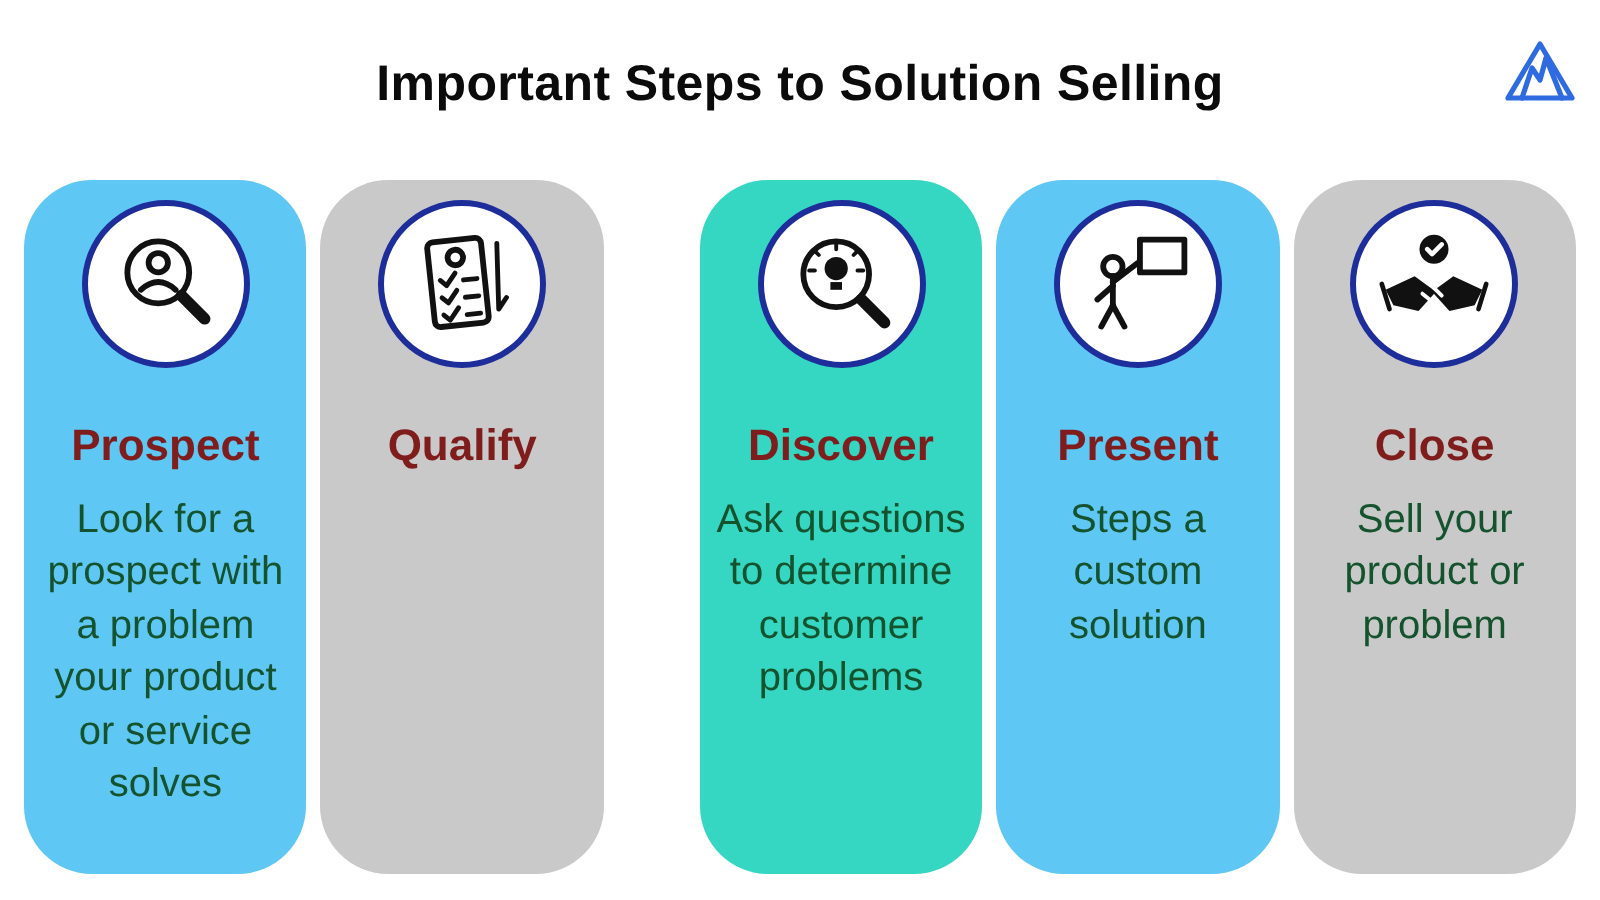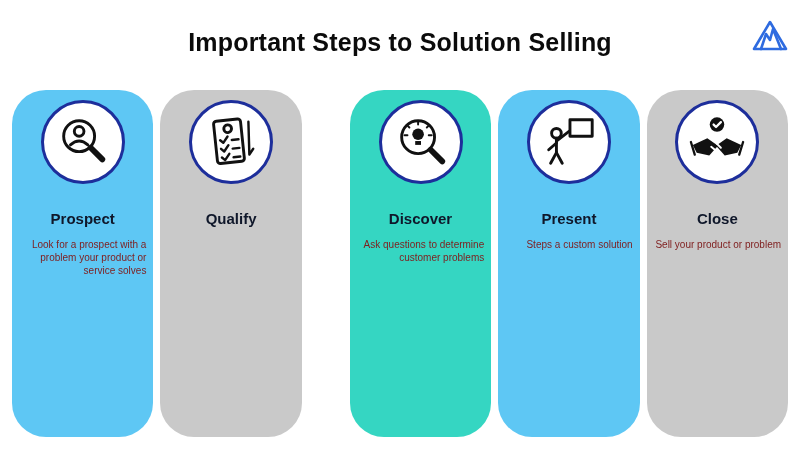--- a/index.html
+++ b/index.html
@@ -12,22 +12,22 @@
   .logo { position:absolute; top:8px; right:12px; width:36px; height:32px; }
 
   .columns { position:absolute; left:12px; right:12px; top:90px; bottom:13px; display:flex; gap:7px; }
   .col { flex:1; border-radius:34px; text-align:center; padding:10px 7px 0; }
   .icon-circle {
     width:84px; height:84px; border-radius:50%;
     background:#ffffff; border:3px solid #1D2E9B;
     margin:0 auto; display:flex; align-items:center; justify-content:center;
   }
   .icon-circle svg { display:block; }
-  .col h2 { font-size:15px; font-weight:800; color:#0f172a; margin-top:26px; }
-  .col p  { font-size:10px; line-height:1.32; color:#7f1d1d; margin-top:11px;text-align:right; }
+  .col h2 { font-size:22px; font-weight:800; color:#7f1d1d; margin-top:26px; }
+  .col p  { font-size:20px; line-height:1.32; color:#14532d; margin-top:11px; }
 </style>
 </head>
 <body>
 
 <div class="page">
 
   <div class="header">
     <h1 class="title">Important Steps to Solution Selling</h1>
     <div class="logo">
       <svg width="36" height="32" viewBox="0 0 36 32" fill="none" stroke="#2E6BE0" stroke-width="2.6" stroke-linejoin="round" stroke-linecap="round">

